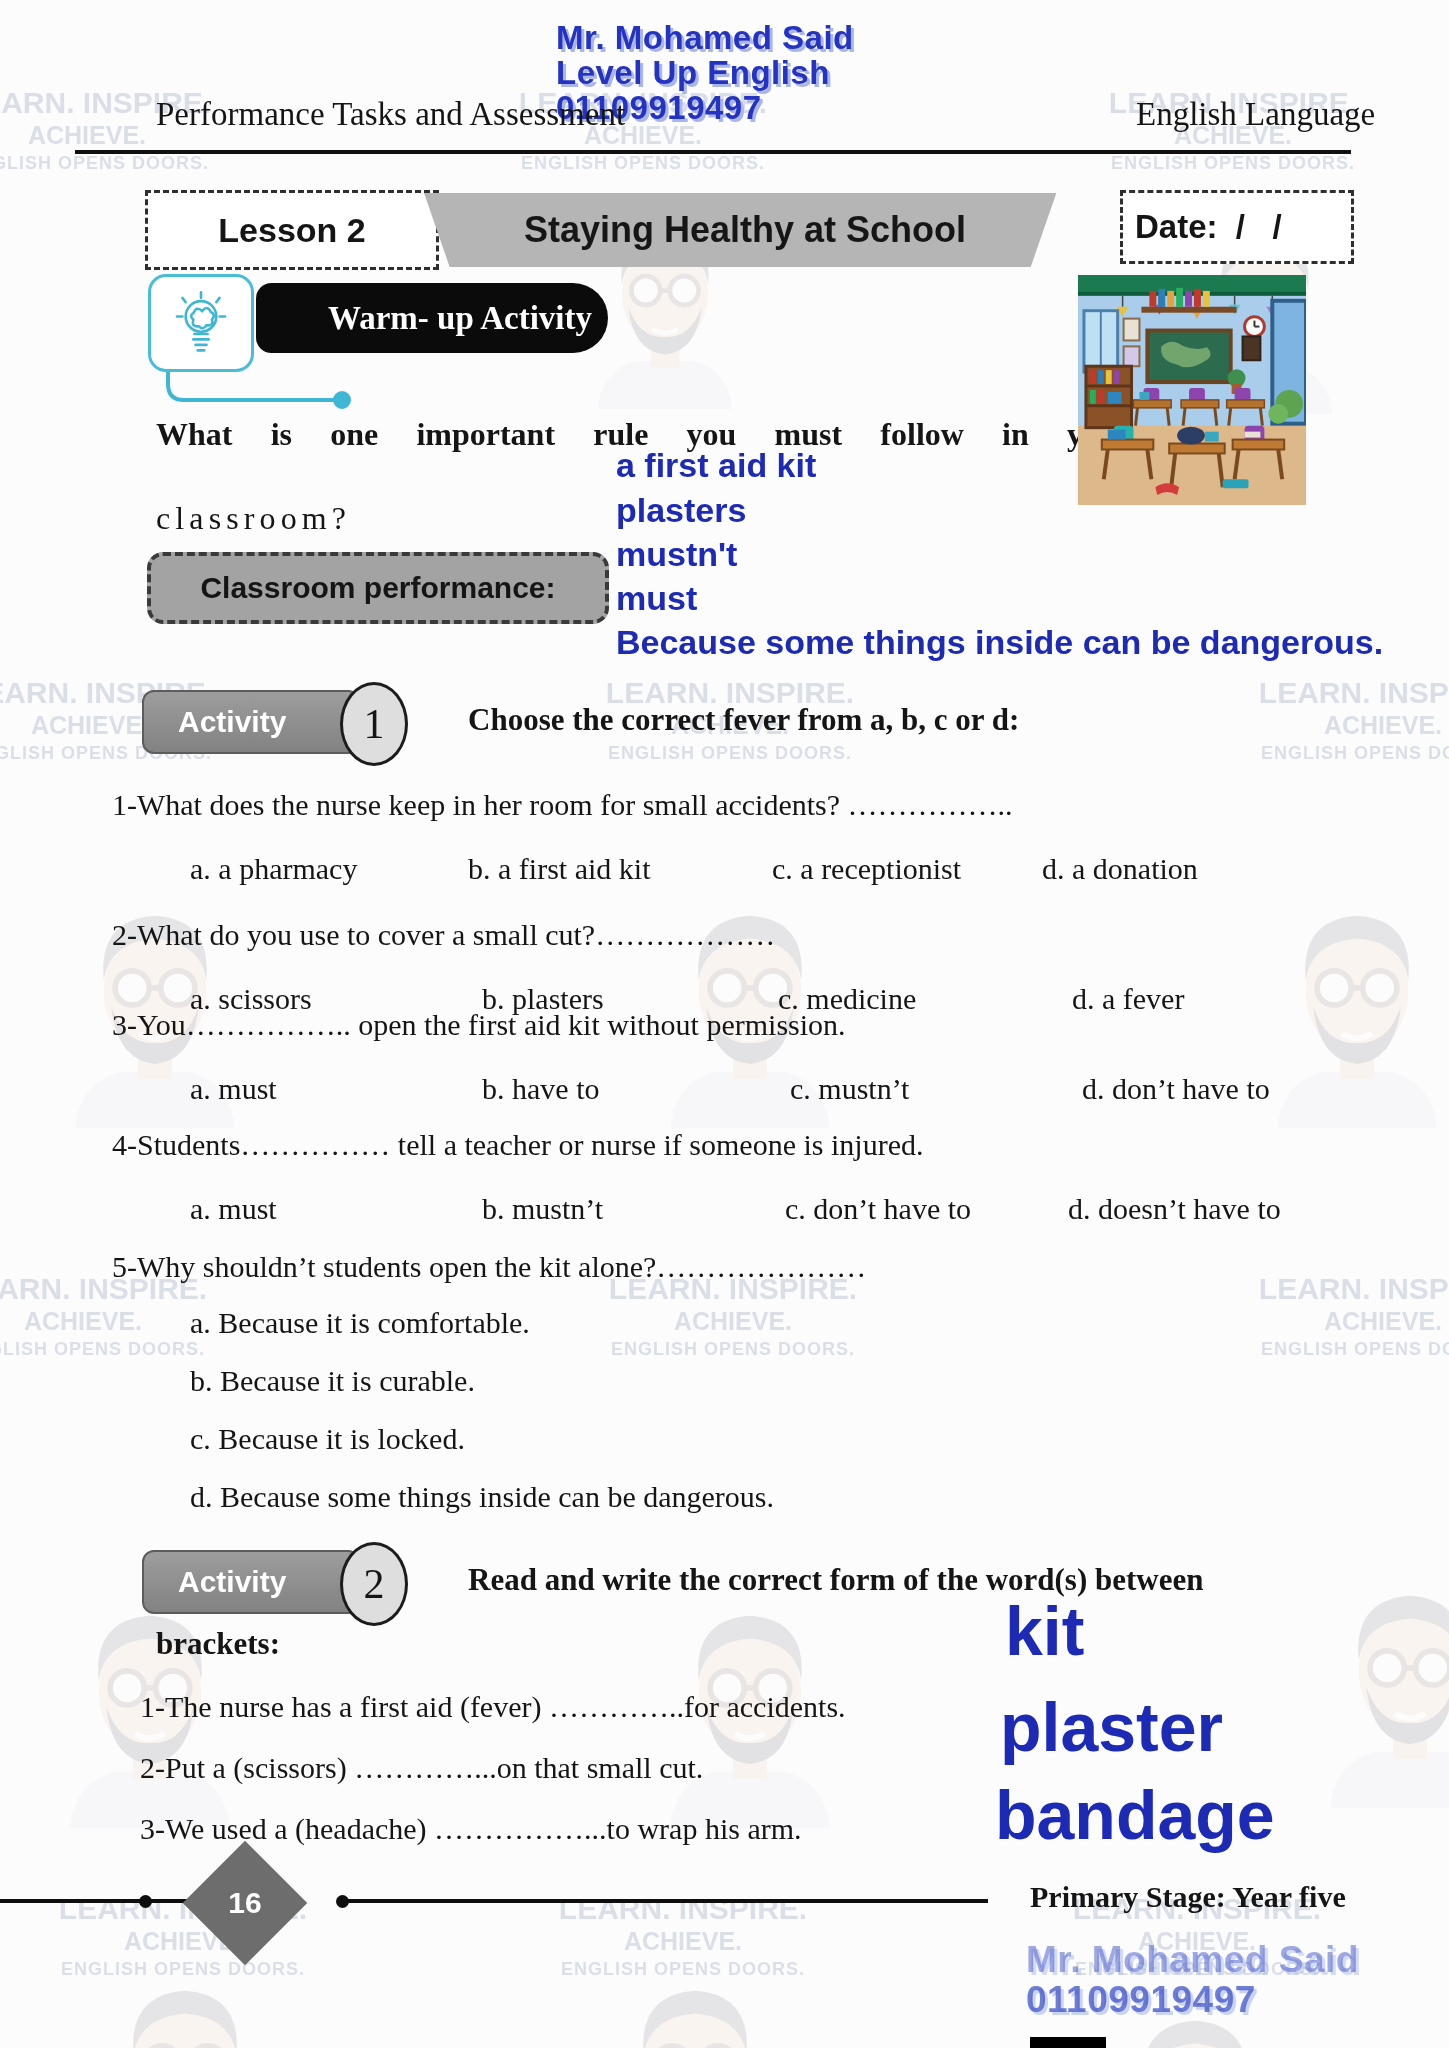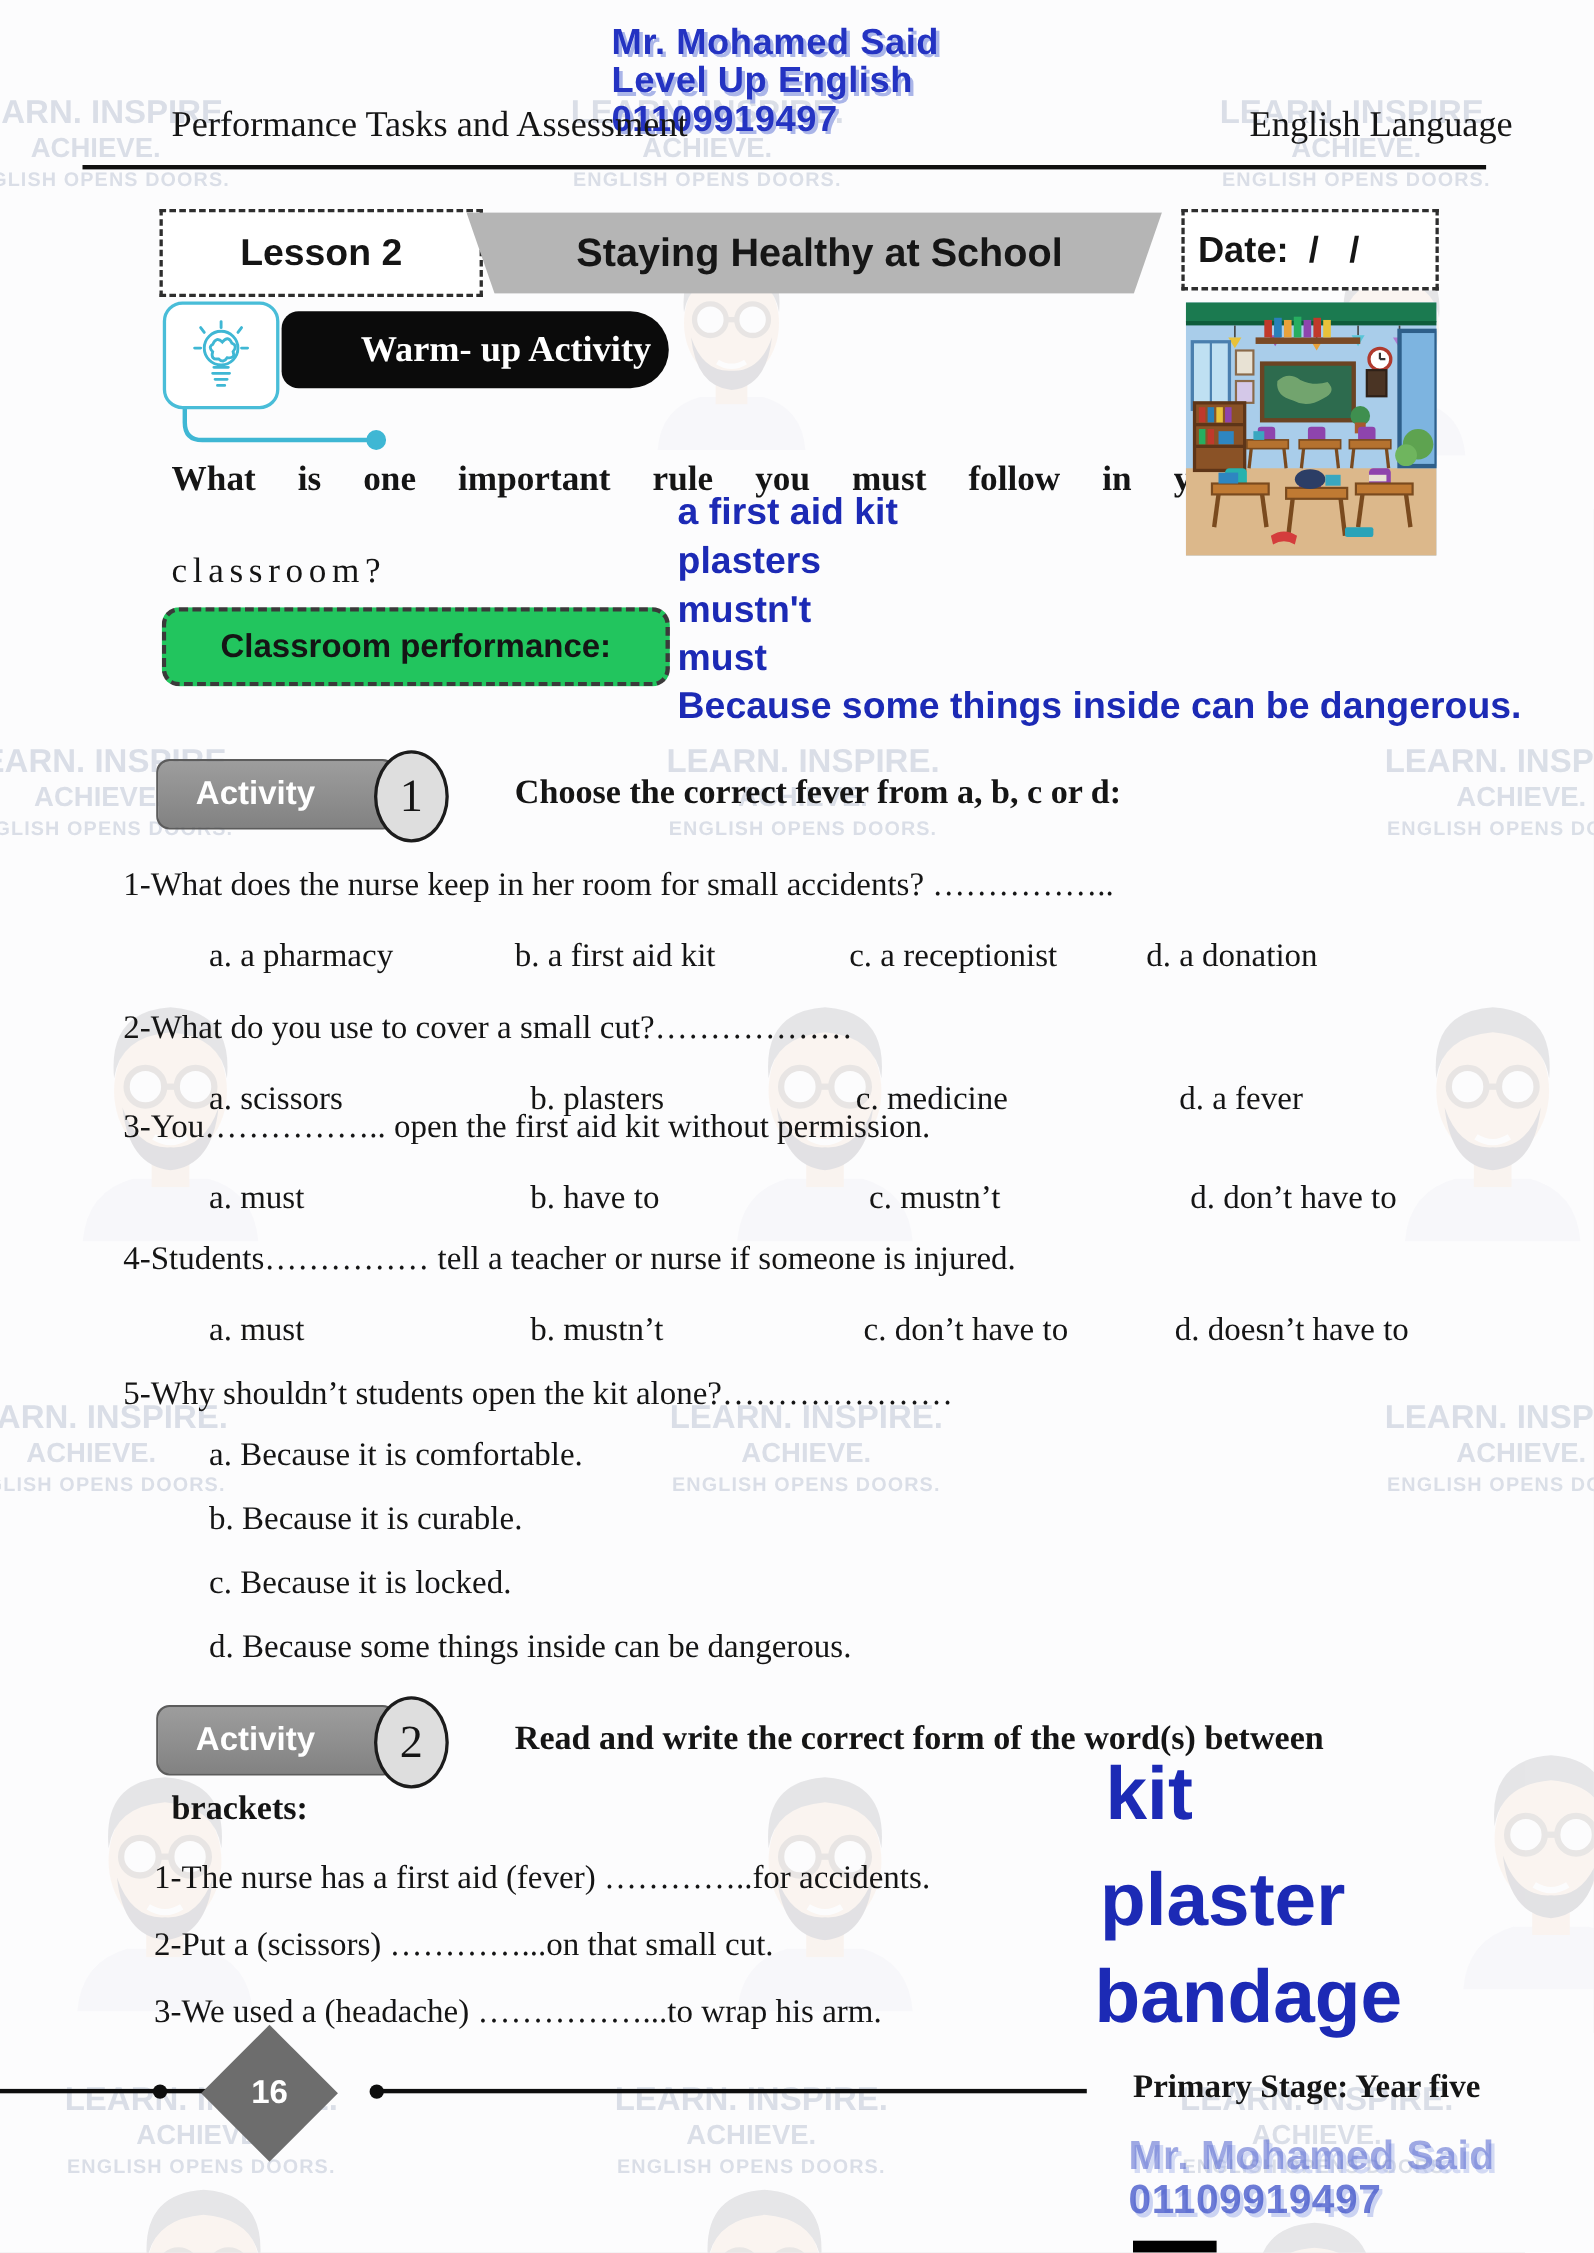--- a/index.html
+++ b/index.html
@@ -21,34 +21,34 @@
              color:#2433c2;text-shadow:3px 3px 0 #aab5e8;letter-spacing:.5px;}
   .h-title{top:96px;font-size:33px;}
   .h-rule{left:75px;top:150px;width:1276px;height:4px;background:#101010;}
   
   .dashedbox{border:3px dashed #2e2e2e;background:#fff;}
   .lesson-box{left:145px;top:190px;width:288px;height:74px;display:flex;align-items:center;justify-content:center;
               font-size:34px;font-weight:bold;}
   .lesson-title{left:424px;top:193px;width:642px;height:74px;background:#b5b5b5;
                 clip-path:polygon(0% 0%,98.5% 0%,94.5% 100%,4% 100%);
                 display:flex;align-items:center;justify-content:center;font-size:36px;font-weight:bold;color:#161616;}
-  .date-box{left:1074px;top:190px;width:234px;height:74px;display:flex;align-items:center;
+  .date-box{left:1120px;top:190px;width:234px;height:74px;display:flex;align-items:center;
             font-size:33px;font-weight:bold;padding-left:12px;box-sizing:border-box;}
   
   .icon-card{left:148px;top:274px;width:100px;height:92px;background:#fff;border:3px solid #49bdd8;
              border-radius:18px;z-index:3;display:flex;align-items:center;justify-content:center;}
   .warm-pill{left:212px;top:283px;width:352px;height:70px;background:#0b0b0b;color:#fff;
              border-radius:16px 36px 36px 16px;display:flex;align-items:center;z-index:2;
              font-size:33px;font-weight:bold;padding-left:72px;box-sizing:border-box;}
   .q-line1{left:112px;top:416px;width:975px;font-size:32px;font-weight:bold;
            text-align:justify;text-align-last:justify;}
   .q-line2{left:112px;top:500px;font-size:32px;font-weight:normal;letter-spacing:.16em;}
   .hand{position:absolute;left:616px;font-family:"Liberation Sans",sans-serif;font-weight:bold;
         font-size:34px;color:#1c2ab5;white-space:nowrap;}
-  .perf-badge{left:147px;top:552px;width:462px;height:72px;background:#22c55e;border:4px dashed #3a3a3a;
+  .perf-badge{left:147px;top:552px;width:462px;height:72px;background:#a3a3a3;border:4px dashed #3a3a3a;
               border-radius:16px;display:flex;align-items:center;justify-content:center;
               font-size:30px;font-weight:bold;box-sizing:border-box;}
   
   .act-rect{width:218px;height:64px;background:linear-gradient(#9d9d9d,#828282);border:2px solid #5c5c5c;
             border-radius:12px;display:flex;align-items:center;color:#fff;
             font-size:30px;font-weight:bold;padding-left:34px;box-sizing:border-box;}
   .act-ellipse{width:62px;height:78px;background:#dedede;border:3px solid #1c1c1c;border-radius:50%;
                display:flex;align-items:center;justify-content:center;font-size:42px;z-index:2;
                font-family:"Liberation Serif",serif;}
   .instr{font-size:31px;font-weight:bold;white-space:nowrap;}

